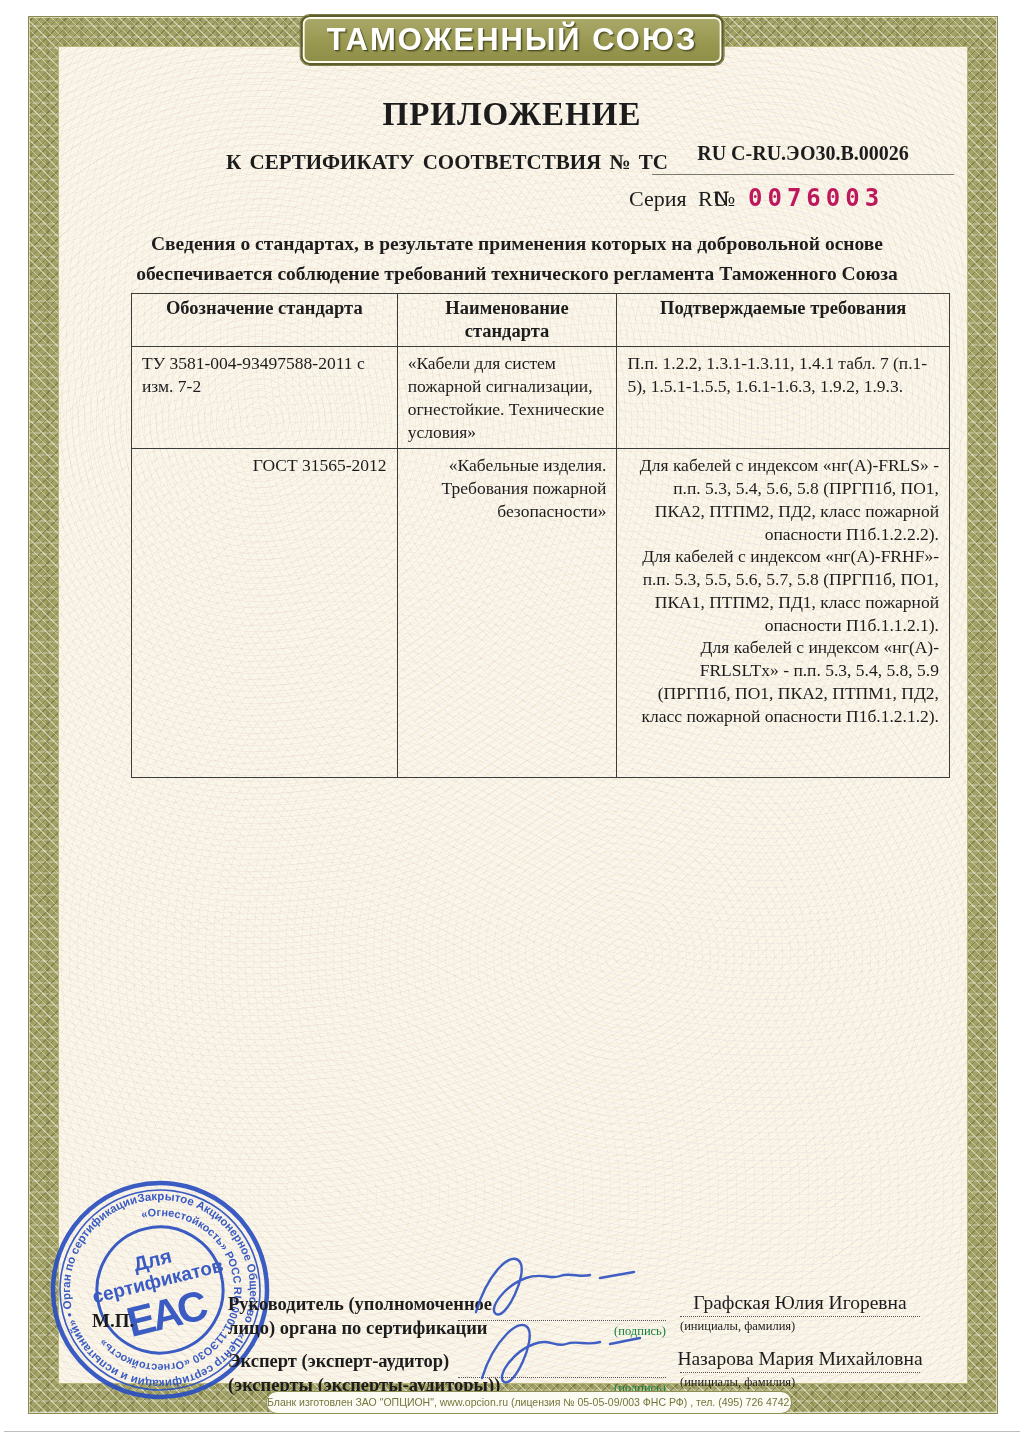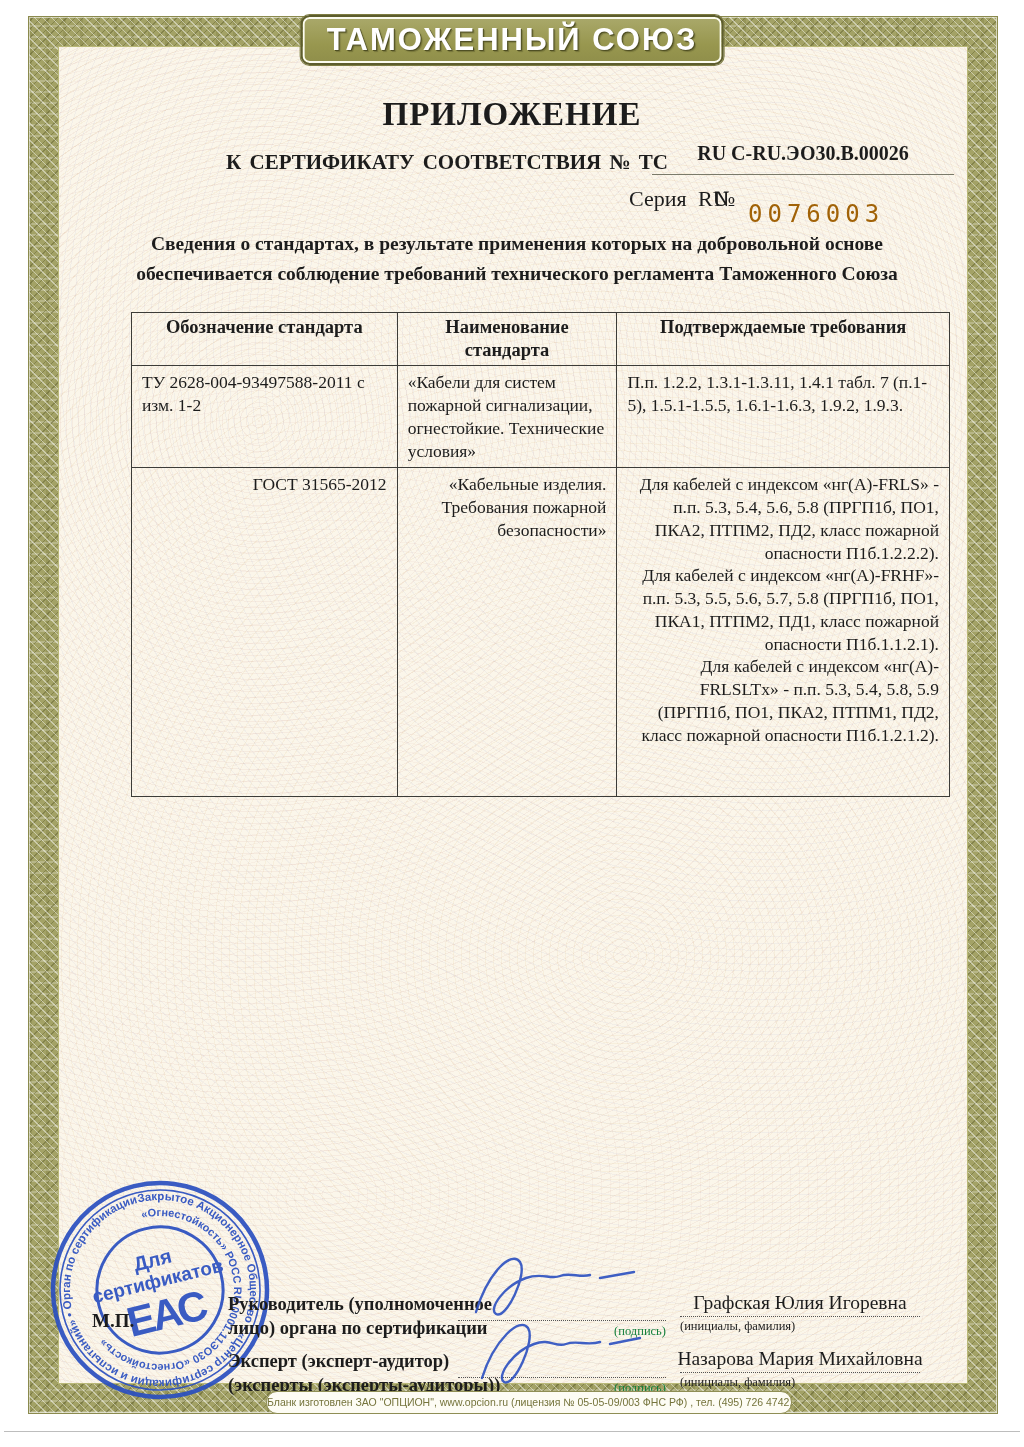--- a/index.html
+++ b/index.html
@@ -31,27 +31,27 @@
     font-family:"Liberation Sans","DejaVu Sans",sans-serif;font-weight:bold;font-size:31px;
     letter-spacing:2px;color:#ffffff;white-space:nowrap;
     text-shadow:1px 1px 0 #4f4f24, 2px 2px 1px rgba(79,79,36,.45);}
   .title{position:absolute;top:96px;left:0;width:1024px;margin:0;text-align:center;
     font-size:33px;font-weight:bold;letter-spacing:1px;}
   .cert-label{position:absolute;left:226px;top:150px;font-size:21px;font-weight:bold;word-spacing:3px;}
   .cert-num{position:absolute;left:652px;top:142px;width:302px;text-align:center;
     font-size:20px;font-weight:bold;padding-bottom:9px;border-bottom:1px solid #7a7a6a;}
   .series-label{position:absolute;left:592px;top:186px;font-size:22px;word-spacing:6px;margin-left:37px;}
   .num-sign{position:absolute;left:714px;top:186px;font-size:22px;}
-  .serial{position:absolute;left:748px;top:200px;font-family:"DejaVu Sans Mono","Liberation Mono",monospace;
-    font-weight:normal;font-size:24px;letter-spacing:5px;color:#a16207;}
+  .serial{position:absolute;left:748px;top:184px;font-family:"DejaVu Sans Mono","Liberation Mono",monospace;
+    font-weight:bold;font-size:24px;letter-spacing:5px;color:#be185d;}
   .intro{position:absolute;left:84px;top:229px;width:866px;margin:0;text-align:center;
     font-size:19.5px;font-weight:bold;line-height:1.55;}
   
   table.std{position:absolute;left:131px;top:293px;width:819px;border-collapse:collapse;
-    font-size:17.5px;line-height:1.3;margin-top:19px;}
+    font-size:17.5px;line-height:1.3;}
   table.std th, table.std td{border:1.6px solid #3c3c38;vertical-align:top;}
   table.std th{font-weight:bold;text-align:center;padding:3px 6px;font-size:18.5px;line-height:1.25;}
   table.std td{padding:5px 10px 5px 10px;}
   td.c-des{padding-right:16px;}
   tr.r1 td{height:84px;}
   tr.r2 td{height:318px;text-align:right;}
   table.std p{margin:0;}
   
   .sig-role{position:absolute;font-size:18.5px;font-weight:bold;line-height:1.3;white-space:pre-line;}
   .role-1{left:228px;top:1292px;}
@@ -118,21 +118,21 @@
       </colgroup>
     <thead>
       <tr>
         <th>Обозначение стандарта</th>
         <th>Наименование стандарта</th>
         <th>Подтверждаемые требования</th>
       </tr>
     </thead>
     <tbody>
       <tr class="r1">
-        <td class="c-des">ТУ 2628-004-93497588-2011 с изм. 1-2</td>
+        <td class="c-des">ТУ 3581-004-93497588-2011 с изм. 7-2</td>
         <td>«Кабели для систем пожарной сигнализации, огнестойкие. Технические условия»</td>
         <td>
           <p>П.п. 1.2.2, 1.3.1-1.3.11, 1.4.1 табл. 7 (п.1-5), 1.5.1-1.5.5, 1.6.1-1.6.3, 1.9.2, 1.9.3.</p>
         </td>
       </tr>
       <tr class="r2">
         <td class="c-des">ГОСТ 31565-2012</td>
         <td>«Кабельные изделия. Требования пожарной безопасности»</td>
         <td>
           <p>Для кабелей с индексом «нг(А)-FRLS» - п.п. 5.3, 5.4, 5.6, 5.8 (ПРГП1б, ПО1, ПКА2, ПТПМ2, ПД2, класс пожарной опасности П1б.1.2.2.2).</p>

